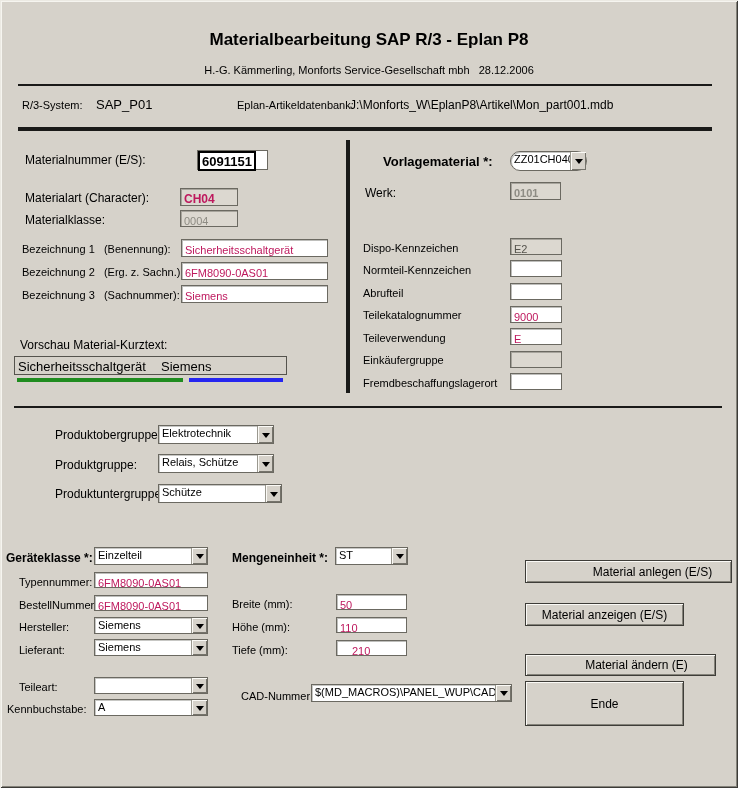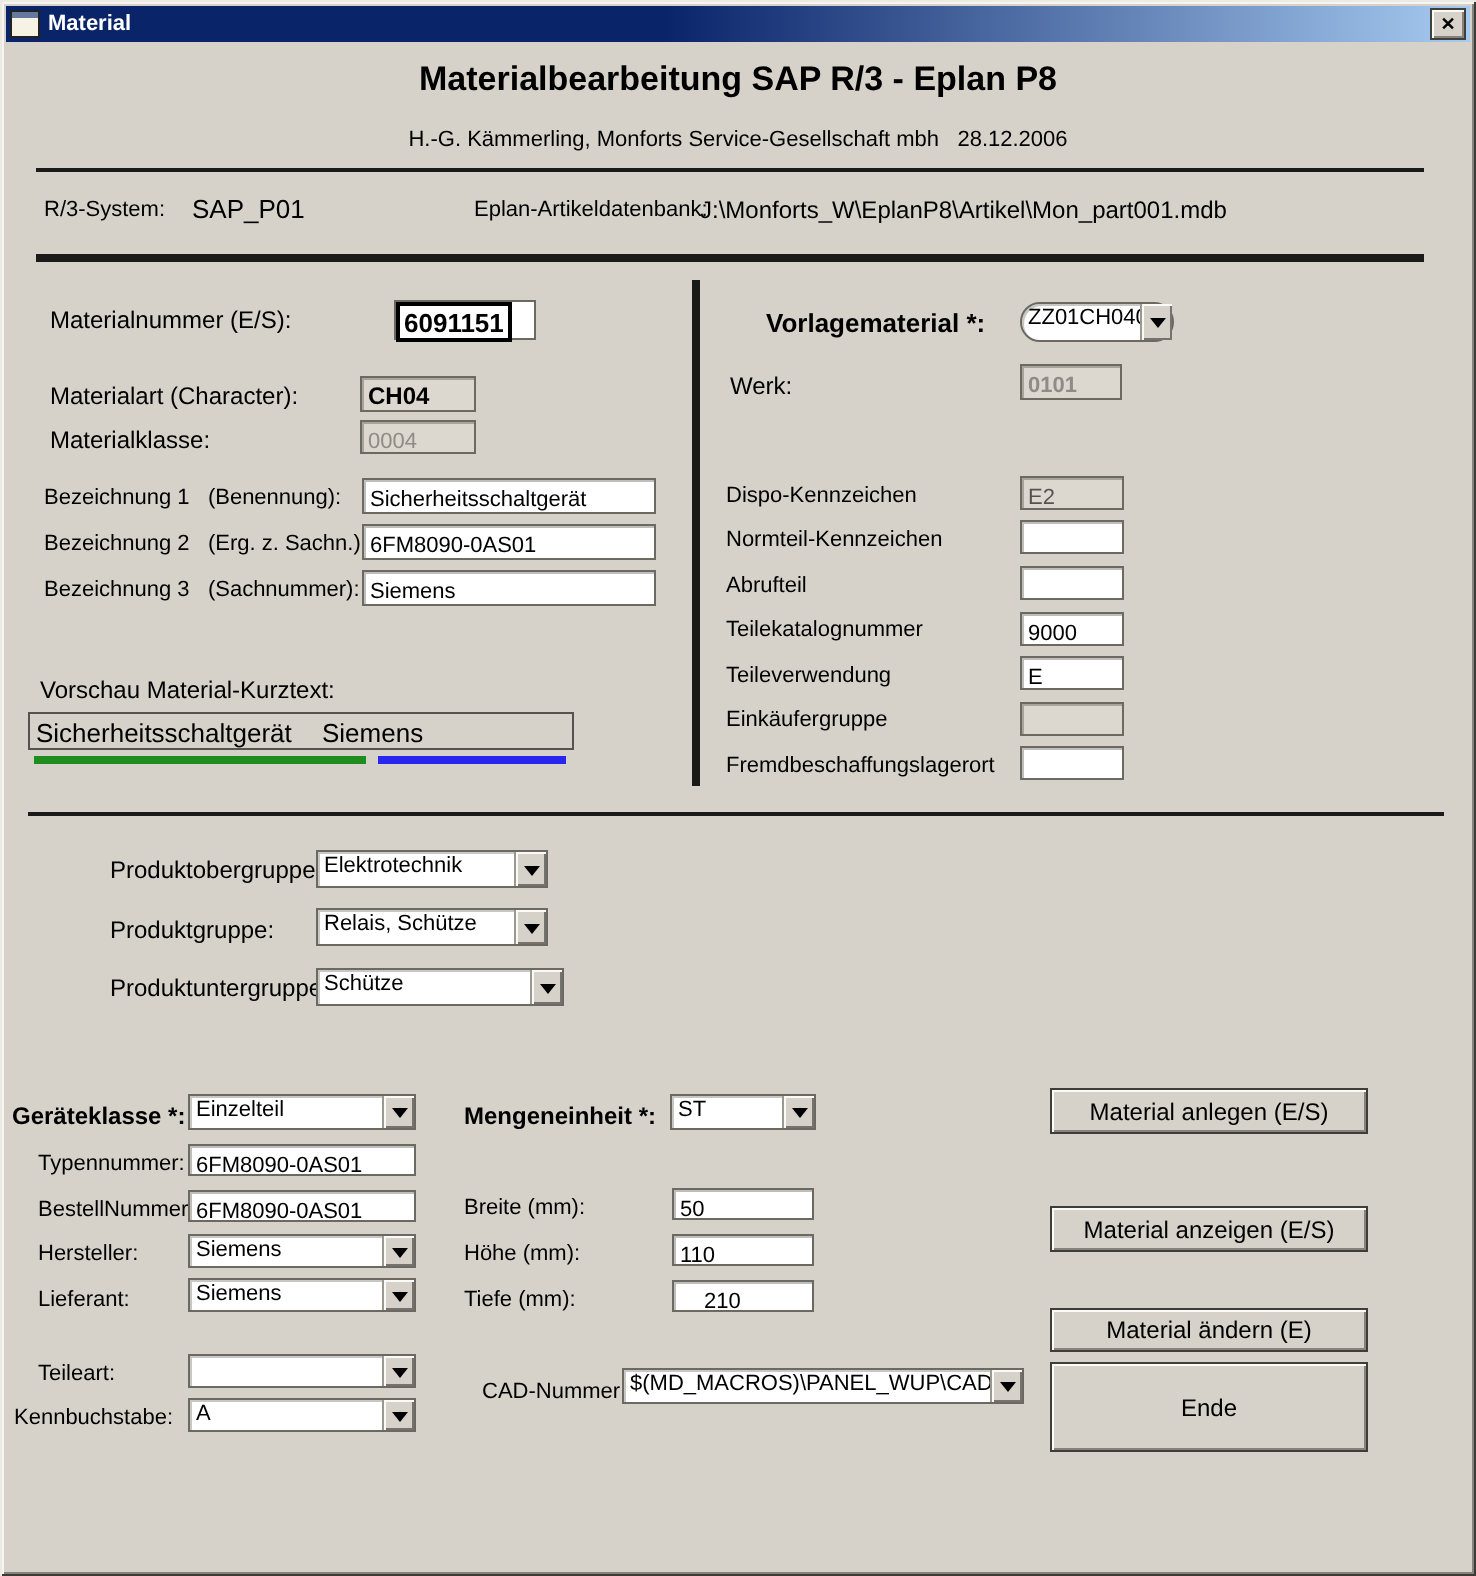--- a/index.html
+++ b/index.html
@@ -15,21 +15,21 @@
   .close-btn{margin-left:auto;width:16px;height:14px;background:#d6d2ca;border:1px solid #403f3a;
     box-shadow:inset 1px 1px 0 #fbfaf6, inset -1px -1px 0 #85837a;
     display:flex;align-items:center;justify-content:center;font-size:9px;font-weight:bold;color:#000;cursor:default;}
   .lbl{position:absolute;font-size:11px;color:#000;white-space:pre;}
   .lbl12{font-size:12px;}
   .b{font-weight:bold;}
   .hline{position:absolute;background:#1a1a18;}
   .vline{position:absolute;background:#1a1a18;}
   .center{left:0;width:738px;text-align:center;}
   .tf{position:absolute;background:#fff;border:1px solid #6b6961;box-shadow:inset 1px 1px 0 rgba(70,68,60,.35);box-sizing:border-box;}
-  .tf input{border:none;outline:none;background:transparent;width:100%;height:100%;font:11px "Liberation Sans",sans-serif;padding:1px 3px;box-sizing:border-box;color:#000000;}
+  .tf input{border:none;outline:none;background:transparent;width:100%;height:100%;font:11px "Liberation Sans",sans-serif;padding:1px 3px;box-sizing:border-box;color:#be185d;}
   .tf.dis{background:#dcd8d0;}
   .tf.dis input{color:#8e8c84;}
   .tf.roGray{background:#dcd8d0;}
   .dd{position:absolute;display:flex;background:#fff;border:1px solid #6b6961;box-shadow:inset 1px 1px 0 rgba(70,68,60,.3);box-sizing:border-box;}
   .dd-val{flex:1;font-size:11px;padding:1px 3px;overflow:hidden;white-space:nowrap;color:#000;}
   .dd-btn{width:15px;background:#d6d2ca;border-left:1px solid #9a988f;
     box-shadow:inset 1px 1px 0 #fbfaf6, inset -1px -1px 0 #75736b;
     display:flex;align-items:center;justify-content:center;cursor:default;flex:0 0 auto;}
   .arr{width:0;height:0;border:4px solid transparent;border-top:5px solid #000;margin-top:5px;}
   .btn{position:absolute;display:flex;align-items:center;justify-content:center;font-size:12px;color:#000;
@@ -40,25 +40,20 @@
   .bigval{position:absolute;font-size:13px;color:#000;}
   .preview-box{position:absolute;left:14px;top:356px;width:273px;height:19px;border:1px solid #55534d;box-sizing:border-box;}
   .preview-box span{position:absolute;top:2px;font-size:13px;color:#000;white-space:pre;}
   .bar{position:absolute;height:4px;}
 </style>
 </head>
 <body>
 
 <div class="window">
 
-  <div class="titlebar">
-    <span class="title-icon"></span>
-    <span class="title-text">Material</span>
-    <span class="close-btn">✕</span>
-  </div>
 
   <div class="lbl center b" style="top:30px;font-size:17px;">Materialbearbeitung SAP R/3 - Eplan P8</div>
   <div class="lbl center" style="top:64px;">H.-G. Kämmerling, Monforts Service-Gesellschaft mbh   28.12.2006</div>
   <div class="hline" style="left:18px;top:84px;width:694px;height:2px;"></div>
 
   <span class="lbl" style="left:22px;top:99px;">R/3-System:</span>
   <span class="bigval" style="left:96px;top:97px;">SAP_P01</span>
   <span class="lbl" style="left:237px;top:99px;">Eplan-Artikeldatenbank:</span>
   <span class="lbl lbl12" style="left:350px;top:98px;">J:\Monforts_W\EplanP8\Artikel\Mon_part001.mdb</span>
   <div class="hline" style="left:18px;top:127px;width:694px;height:4px;"></div>
@@ -247,18 +242,18 @@
   </div>
 
   <span class="lbl" style="left:241px;top:690px;">CAD-Nummer:</span>
   <div class="dd" style="left:311px;top:684px;width:201px;height:18px;">
     <span class="dd-val">$(MD_MACROS)\PANEL_WUP\CAD_S</span>
     <span class="dd-btn">
         <span class="arr"></span>
       </span>
   </div>
 
-  <div class="btn" style="left:525px;top:544px;width:157px;height:21px;">Material anlegen (E/S)</div>
+  <div class="btn" style="left:525px;top:560px;width:157px;height:21px;padding-left:48px;">Material anlegen (E/S)</div>
   <div class="btn" style="left:525px;top:603px;width:157px;height:21px;">Material anzeigen (E/S)</div>
-  <div class="btn" style="left:525px;top:654px;width:157px;height:20px;">Material ändern (E)</div>
+  <div class="btn" style="left:525px;top:654px;width:157px;height:20px;padding-left:32px;">Material ändern (E)</div>
   <div class="btn" style="left:525px;top:681px;width:157px;height:43px;">Ende</div>
 
 </div>
 
 </body></html>

